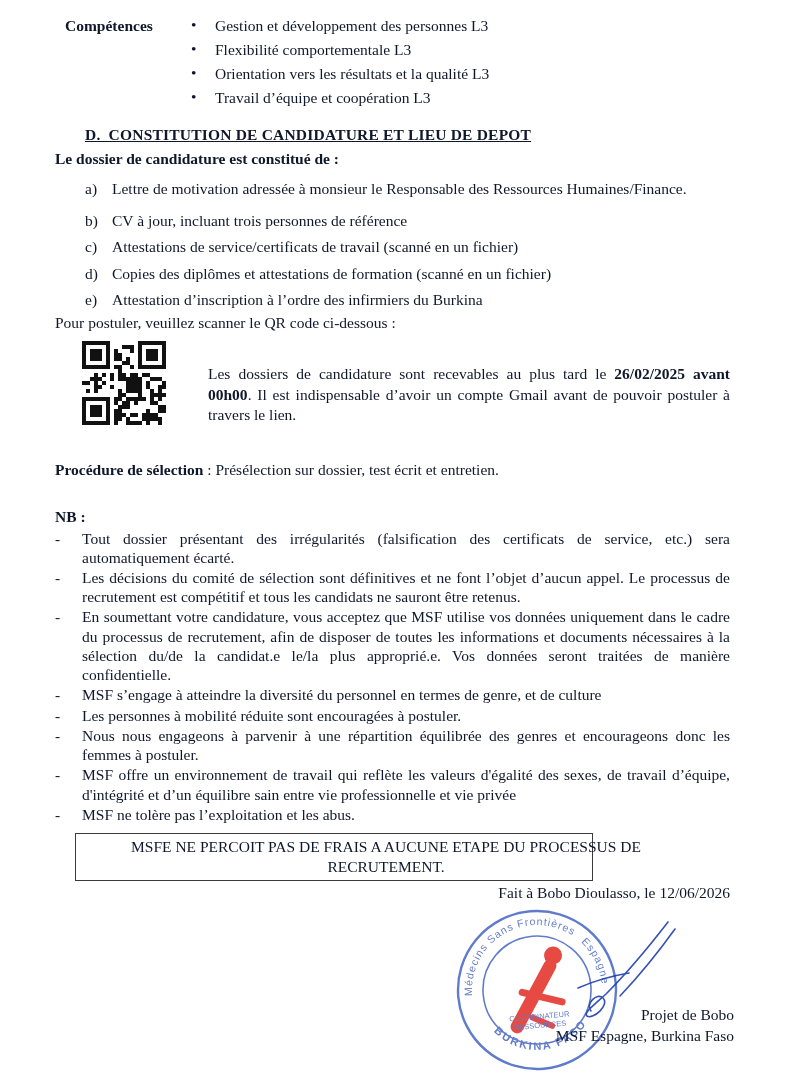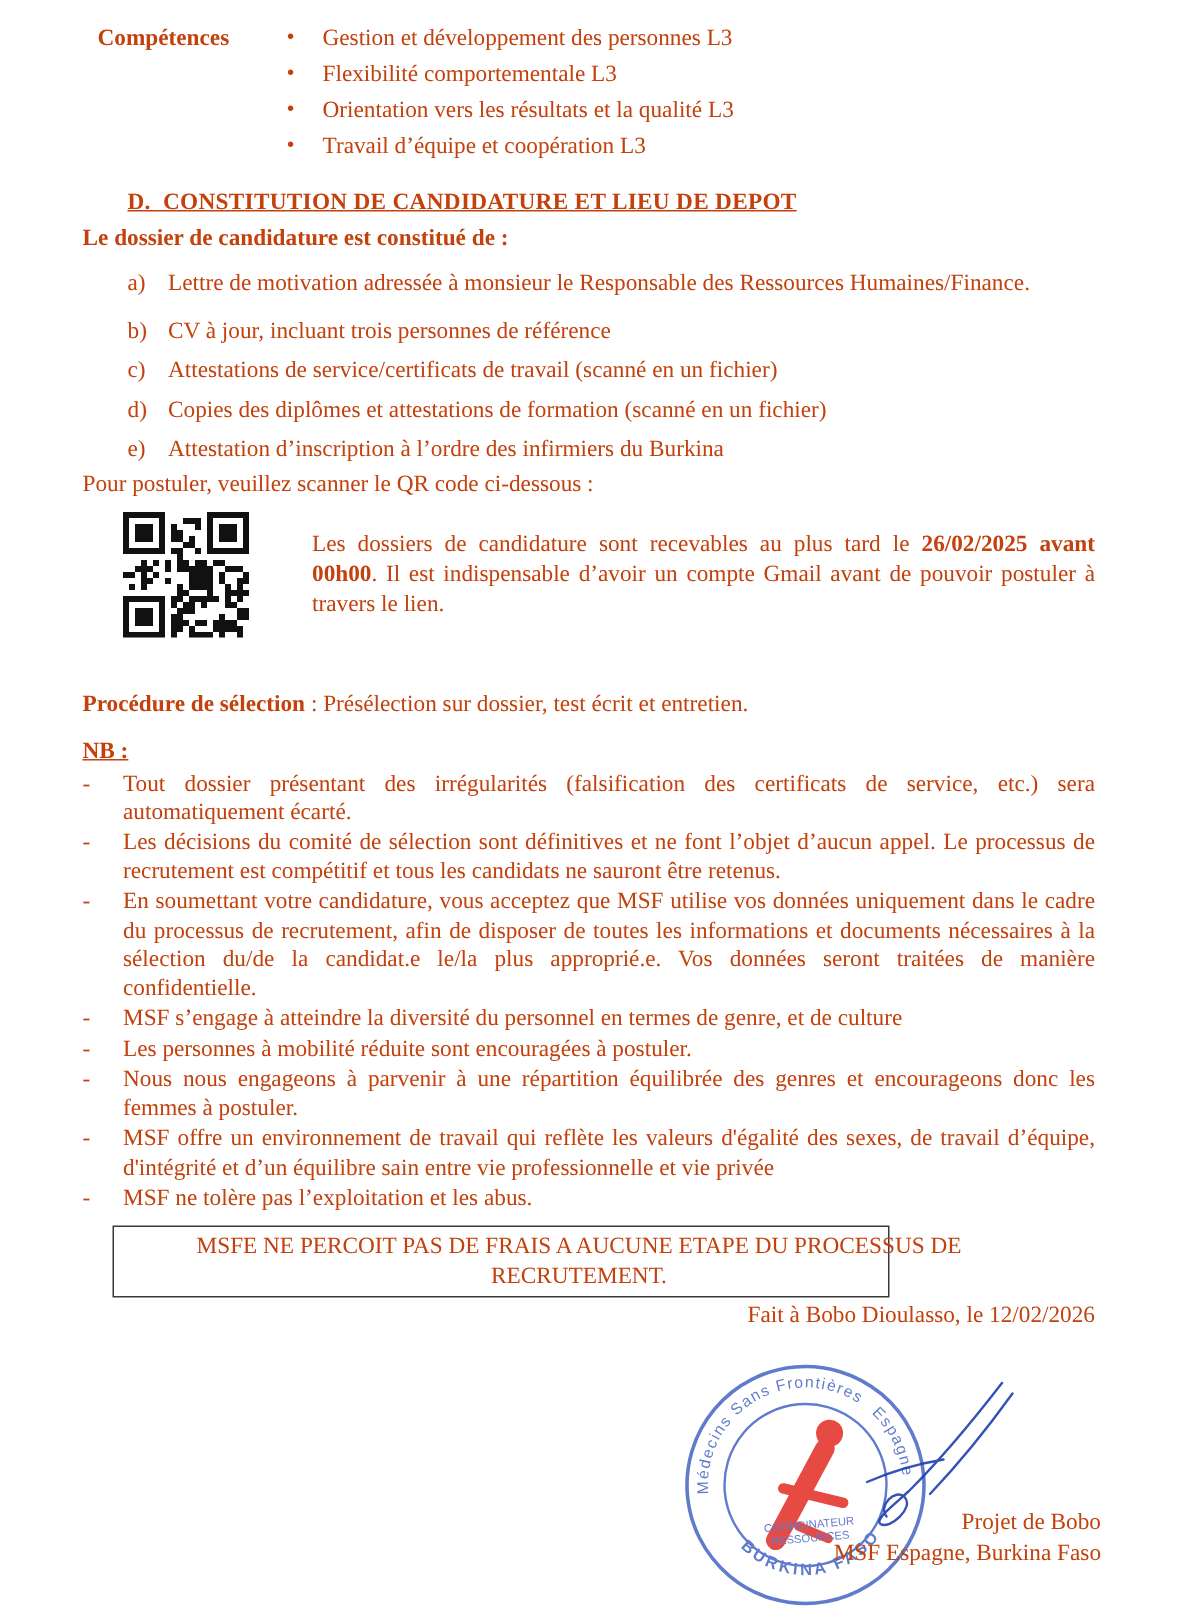--- a/index.html
+++ b/index.html
@@ -2,45 +2,45 @@
 <html><head>
 <meta charset="utf-8">
 <title>Document</title>
 <style>
   * { box-sizing: border-box; }
   html,body { margin:0; padding:0; background:#ffffff; }
   .page {
     width:798px; height:1080px; margin:0 auto; background:#ffffff;
     position:relative; overflow:hidden;
     font-family:"Liberation Serif", "DejaVu Serif", serif;
-    font-size:15.5px; line-height:1.25; color:#c2410c;
+    font-size:15.5px; line-height:1.25; color:#0f172a;
     padding:16px 68px 0 55px;
   }
   
   .comp-row { display:flex; }
   .comp-label { font-weight:bold; margin-left:10px; width:100px; flex:none; }
   ul.comp-list { list-style:none; margin:0; padding:0; flex:1; }
   ul.comp-list li { position:relative; padding-left:50px; margin-bottom:4.5px; }
   ul.comp-list li::before { content:"\2022"; position:absolute; left:26px; top:-1px; }
   
   .section-heading { font-weight:bold; text-decoration:underline; margin:13px 0 0 30px; letter-spacing:.2px; }
   .intro { font-weight:bold; margin-top:5px; }
   .ltr-list { margin-top:2px; }
   .ltr-item { display:flex; margin-top:7px; }
   .ltr-item.first { line-height:1.85; }
   .ltr-marker { flex:none; width:27px; margin-left:30px; }
   .ltr-text { flex:1; text-align:justify; }
   .apply-line { margin-top:4px; }
   
-  .qr-row { display:flex; align-items:center; margin-top:8px; }
+  .qr-row { display:flex; align-items:flex-end; margin-top:8px; }
   .qr { margin-left:27px; flex:none; width:84px; height:84px; }
   .qr-text { margin-left:42px; width:522px; text-align:justify; line-height:1.3; }
   
   .selection { margin-top:35px; }
-  .nb-heading { font-weight:bold; text-decoration:underline; margin-top:12px; }
+  .nb-heading { font-weight:bold; margin-top:28px; }
   .nb-list { margin-top:2px; }
   .nb-item { display:flex; margin-top:1px; }
   .nb-marker { flex:none; width:27px; }
   .nb-text { flex:1; text-align:justify; line-height:1.24; }
   
   .notice-box { border:1.2px solid #3a3a3a; margin:9px 0 0 20px; width:518px; padding:3px 0 4px; text-align:center; }
   .notice-inner { width:620px; margin:0 auto; }
   .date-line { text-align:right; margin-top:2px; }
   
   .dept { position:absolute; right:64px; top:1004px; text-align:right; line-height:1.38; white-space:nowrap; }
@@ -267,21 +267,21 @@
         <span class="nb-text">MSF ne tolère pas l’exploitation et les abus.</span>
       </div>
     </div>
 
   <div class="notice-box">
     <div class="notice-inner">
       <div>MSFE NE PERCOIT PAS DE FRAIS A AUCUNE ETAPE DU PROCESSUS DE RECRUTEMENT.</div>
     </div>
   </div>
 
-  <div class="date-line">Fait à Bobo Dioulasso, le 12/02/2026</div>
+  <div class="date-line">Fait à Bobo Dioulasso, le 12/06/2026</div>
 
   <svg class="stamp" width="170" height="170" viewBox="0 0 170 170">
     <defs>
       <path id="arcTop" d="M 20,85 A 65,65 0 1 1 150,85"></path>
       <path id="arcBot" d="M 25,85 A 60,60 0 0 0 145,85"></path>
     </defs>
     <g fill="none" stroke="#3f5fc1">
       <circle cx="85" cy="85" r="79" stroke-width="2.4"></circle>
       <circle cx="85" cy="85" r="54" stroke-width="1.6"></circle>
     </g>

